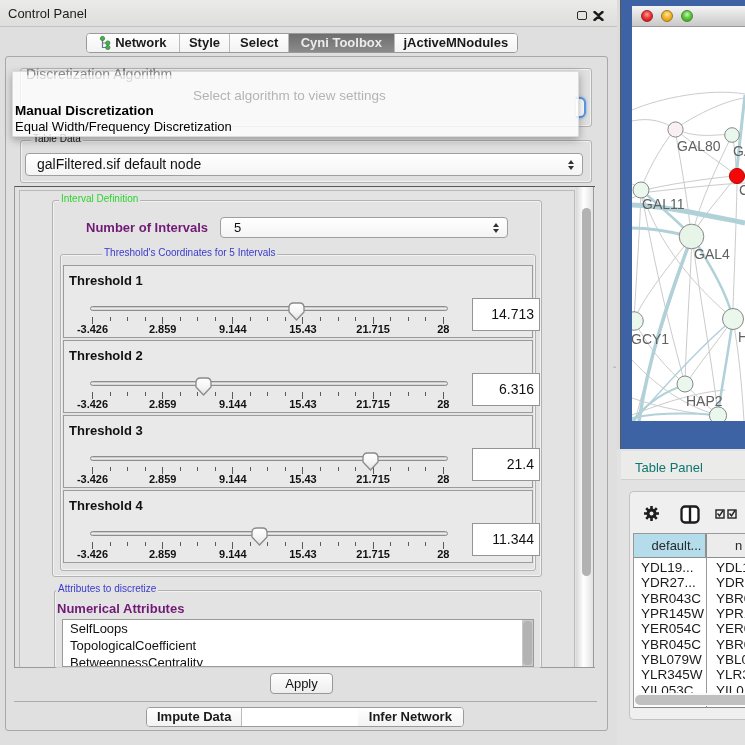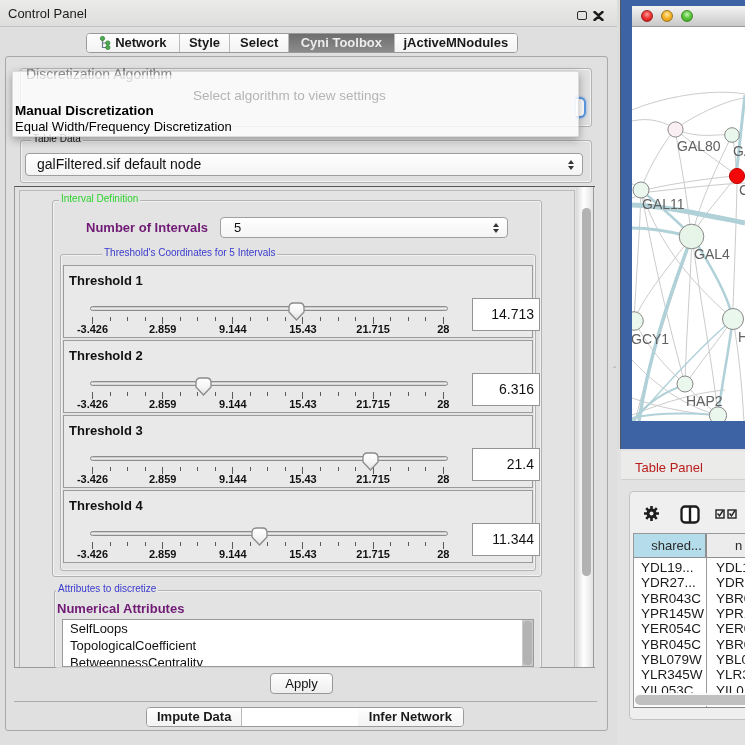--- a/index.html
+++ b/index.html
@@ -283,21 +283,21 @@
 <text x="642" y="209">GAL11</text>
 <text x="694" y="259">GAL4</text>
 <text x="631" y="344">GCY1</text>
 <text x="738" y="342">HI</text>
 <text x="686" y="406">HAP2</text>
 </g>
 </svg>
 
 <div class="abs" style="left:617px;top:449px;width:128px;height:296px;background:#e2e2e2;"></div>
 <div class="abs" style="left:621px;top:451px;width:124px;height:29px;background:#ebebe9;border-bottom:1px solid #d0d0d0;"></div>
-<div class="abs" style="left:635px;top:460px;font-size:13px;color:#b91c1c;">Table Panel</div>
+<div class="abs" style="left:635px;top:460px;font-size:13px;color:#0f766e;">Table Panel</div>
 
 <div class="abs" style="left:629px;top:491px;width:116px;height:229px;background:#efefef;border:1px solid #c2c2c2;border-radius:5px 0 0 5px;border-right:none;"></div>
 
 <svg class="abs" style="left:643px;top:505px;" width="17" height="17" viewBox="0 0 17 17">
   <g fill="#1d1d1d">
       <circle cx="8.5" cy="8.5" r="5"></circle>
   <g stroke="#1d1d1d" stroke-width="2.6">
   <path d="M8.5 1 V4 M8.5 13 V16 M1 8.5 H4 M13 8.5 H16 M3.2 3.2 L5.3 5.3 M11.7 11.7 L13.8 13.8 M13.8 3.2 L11.7 5.3 M5.3 11.7 L3.2 13.8"></path>
       </g>
     </g>
@@ -310,21 +310,21 @@
 <svg class="abs" style="left:715px;top:509px;" width="24" height="10" viewBox="0 0 24 10">
   <g stroke="#222" stroke-width="1.4" fill="none">
   <rect x="1" y="1" width="8" height="8"></rect>
       <path d="M2.5 4.5 L4.5 6.8 L8 1.5"></path>
   <rect x="13" y="1" width="8" height="8"></rect>
       <path d="M14.5 4.5 L16.5 6.8 L20 1.5"></path>
     </g>
 </svg>
 
 <div class="abs" style="left:633px;top:533px;width:112px;height:175px;background:#fff;border-top:1px solid #999;border-left:1px solid #999;border-bottom:1px solid #888;"></div>
-<div class="abs" style="left:634px;top:534px;width:71px;height:24px;background:#b5dcea;border-bottom:1px solid #8e8e8e;font-size:13px;color:#2a2a2a;text-align:center;line-height:24px;"><span style="padding-left:14px;">shared...</span></div>
+<div class="abs" style="left:634px;top:534px;width:71px;height:24px;background:#b5dcea;border-bottom:1px solid #8e8e8e;font-size:13px;color:#2a2a2a;text-align:center;line-height:24px;"><span style="padding-left:14px;">default...</span></div>
 <div class="abs" style="left:707px;top:534px;width:38px;height:24px;background:#ececec;border-bottom:1px solid #8e8e8e;font-size:13px;color:#2a2a2a;padding-left:28px;line-height:24px;">n</div>
 <div class="abs" style="left:705px;top:534px;width:2px;height:24px;background:#8f8f8f;"></div>
 <div class="abs" style="left:706px;top:558px;width:1px;height:149px;background:#9a9a9a;"></div>
 <div class="abs" style="left:641px;top:560px;width:66px;font-size:13.5px;color:#1a1a1a;line-height:15.33px;white-space:nowrap;">YDL19...<br>YDR27...<br>YBR043C<br>YPR145W<br>YER054C<br>YBR045C<br>YBL079W<br>YLR345W<br>YIL053C</div>
 <div class="abs" style="left:716px;top:560px;width:29px;font-size:13.5px;color:#1a1a1a;line-height:15.33px;overflow:hidden;">YDL1<br>YDR2<br>YBR0<br>YPR1<br>YER0<br>YBR0<br>YBL0<br>YLR3<br>YIL0</div>
 
 <div class="abs" style="left:634px;top:693px;width:111px;height:13px;background:#fafafa;"></div>
 <div class="abs" style="left:635px;top:695px;width:110px;height:10px;background:#c0c0c0;border-radius:5px 0 0 5px;"></div>
 
 </body></html>

